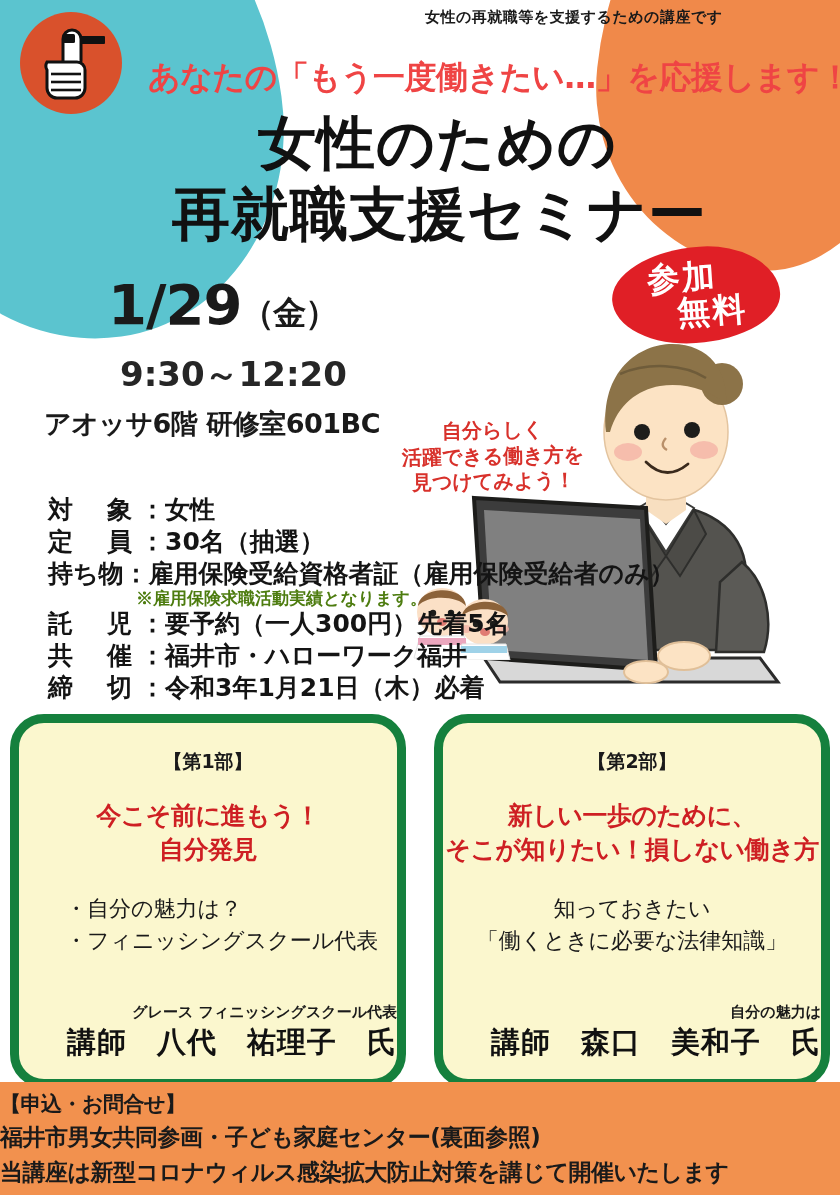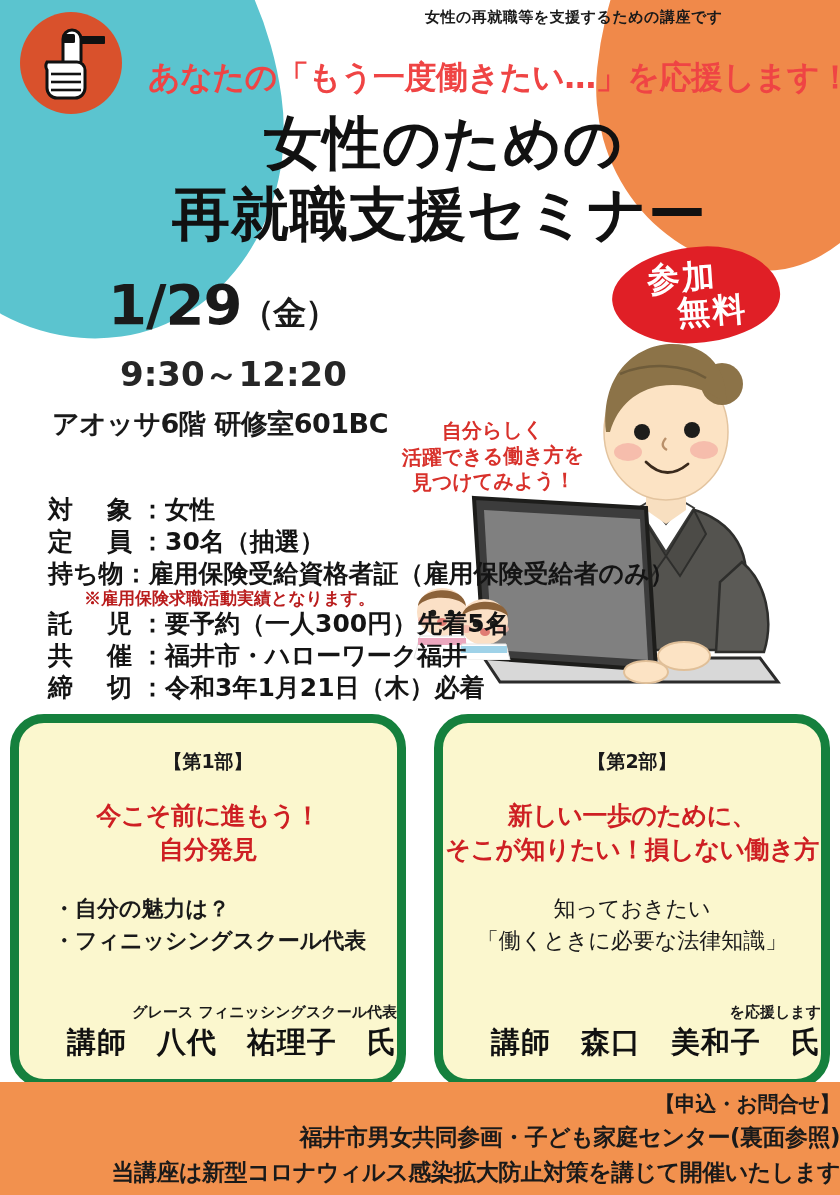--- a/index.html
+++ b/index.html
@@ -40,21 +40,21 @@
     position:absolute;left:425px;top:8px;
     font-size:15px;font-weight:bold;color:#1a1a1a;
     letter-spacing:.5px;white-space:nowrap;
   }
   .lead{
     position:absolute;left:148px;top:56px;
     font-size:32px;font-weight:bold;color:#ef4444;
     letter-spacing:-.5px;white-space:nowrap;
   }
   .title1{
-    position:absolute;left:264px;top:105px;
+    position:absolute;left:258px;top:105px;
     font-size:58px;font-weight:bold;color:#111111;
     letter-spacing:1px;white-space:nowrap;
   }
   .title2{
     position:absolute;left:172px;top:176px;
     font-size:58px;font-weight:bold;color:#111111;
     letter-spacing:1px;white-space:nowrap;
   }
 
   
@@ -71,21 +71,21 @@
     font-size:56px;font-weight:bold;color:#1a1a1a;
     letter-spacing:-1px;white-space:nowrap;
   }
   .date-line .dow{font-size:33px;}
   .time-line{
     position:absolute;left:120px;top:352px;
     font-size:34px;font-weight:bold;color:#262626;
     letter-spacing:0px;white-space:nowrap;
   }
   .venue-line{
-    position:absolute;left:52px;top:406px;
+    position:absolute;left:44px;top:406px;
     font-size:27px;font-weight:bold;color:#1a1a1a;
     letter-spacing:-.5px;white-space:nowrap;
   }
 
   
   .free-badge{
     position:absolute;left:612px;top:247px;
     width:168px;height:96px;
     background:#E01F26;
     border-radius:54% 46% 52% 48% / 50% 54% 46% 50%;
@@ -119,22 +119,22 @@
     display:flex;align-items:baseline;
     font-size:25px;font-weight:bold;line-height:1.28;
     white-space:nowrap;
   }
   .dlabel{
     display:inline-block;width:92px;
     letter-spacing:.18em;
   }
   .dlabel.tight{letter-spacing:0;}
   .note-red{
-    margin-left:36px;margin-top:-3px;margin-bottom:-2px;
-    font-size:17px;font-weight:bold;color:#b91c1c;
+    margin-left:88px;margin-top:-3px;margin-bottom:-2px;
+    font-size:17px;font-weight:bold;color:#4d7c0f;
     font-family:"DejaVu Serif","Liberation Serif",serif;
     white-space:nowrap;
   }
 
   
   .illustration{position:absolute;left:470px;top:320px;width:370px;height:400px;}
 
   
   .babies{position:absolute;left:402px;top:580px;width:118px;height:80px;}
 
@@ -155,38 +155,38 @@
   }
   .panel-title{
     text-align:center;margin-top:24px;
     font-size:25px;font-weight:bold;color:#CE1F23;
     line-height:1.36;letter-spacing:-.5px;
   }
   .panel-body{
     margin-top:26px;
     font-size:22px;color:#1a1a1a;line-height:1.44;
   }
-  .panel-left .panel-body{padding-left:34px;font-weight:bold;}
+  .panel-left .panel-body{padding-left:46px;}
   .panel-right .panel-body{text-align:center;}
   .panel-foot{
     position:absolute;left:0;right:0;bottom:16px;text-align:right;
   }
   .affil{font-size:15px;font-weight:bold;color:#1a1a1a;margin-bottom:1px;}
   .panel-left .affil{padding-left:70px;}
   .lecturer{
     font-size:29px;font-weight:bold;color:#111111;letter-spacing:1px;
   }
 
   
   .footer{
     position:absolute;left:0;top:1082px;
     width:840px;height:113px;
     background:#F2914E;
     color:#1a1a1a;
-    text-align:right;
+    text-align:left;
   }
   .f1{font-size:21px;font-weight:bold;margin-top:8px;letter-spacing:-.5px;}
   .f2{font-size:23px;font-weight:bold;margin-top:4px;letter-spacing:-.5px;}
   .f3{font-size:23px;font-weight:bold;margin-top:4px;letter-spacing:-.5px;}
 </style>
 </head>
 <body>
 
 <div id="poster">
 
@@ -351,21 +351,21 @@
     <div class="panel-head">【第2部】</div>
     <div class="panel-title">
       <div>新しい一歩のために、</div>
       <div>そこが知りたい！損しない働き方</div>
     </div>
     <div class="panel-body">
       <div>知っておきたい</div>
       <div>「働くときに必要な法律知識」</div>
     </div>
     <div class="panel-foot">
-      <div class="affil">を応援します</div>
+      <div class="affil">自分の魅力は</div>
       <div class="lecturer">講師　森口　美和子　氏</div>
     </div>
   </div>
 
   <div class="footer">
     <div class="f1">【申込・お問合せ】</div>
     <div class="f2">福井市男女共同参画・子ども家庭センター(裏面参照)</div>
     <div class="f3">当講座は新型コロナウィルス感染拡大防止対策を講じて開催いたします</div>
   </div>
 

